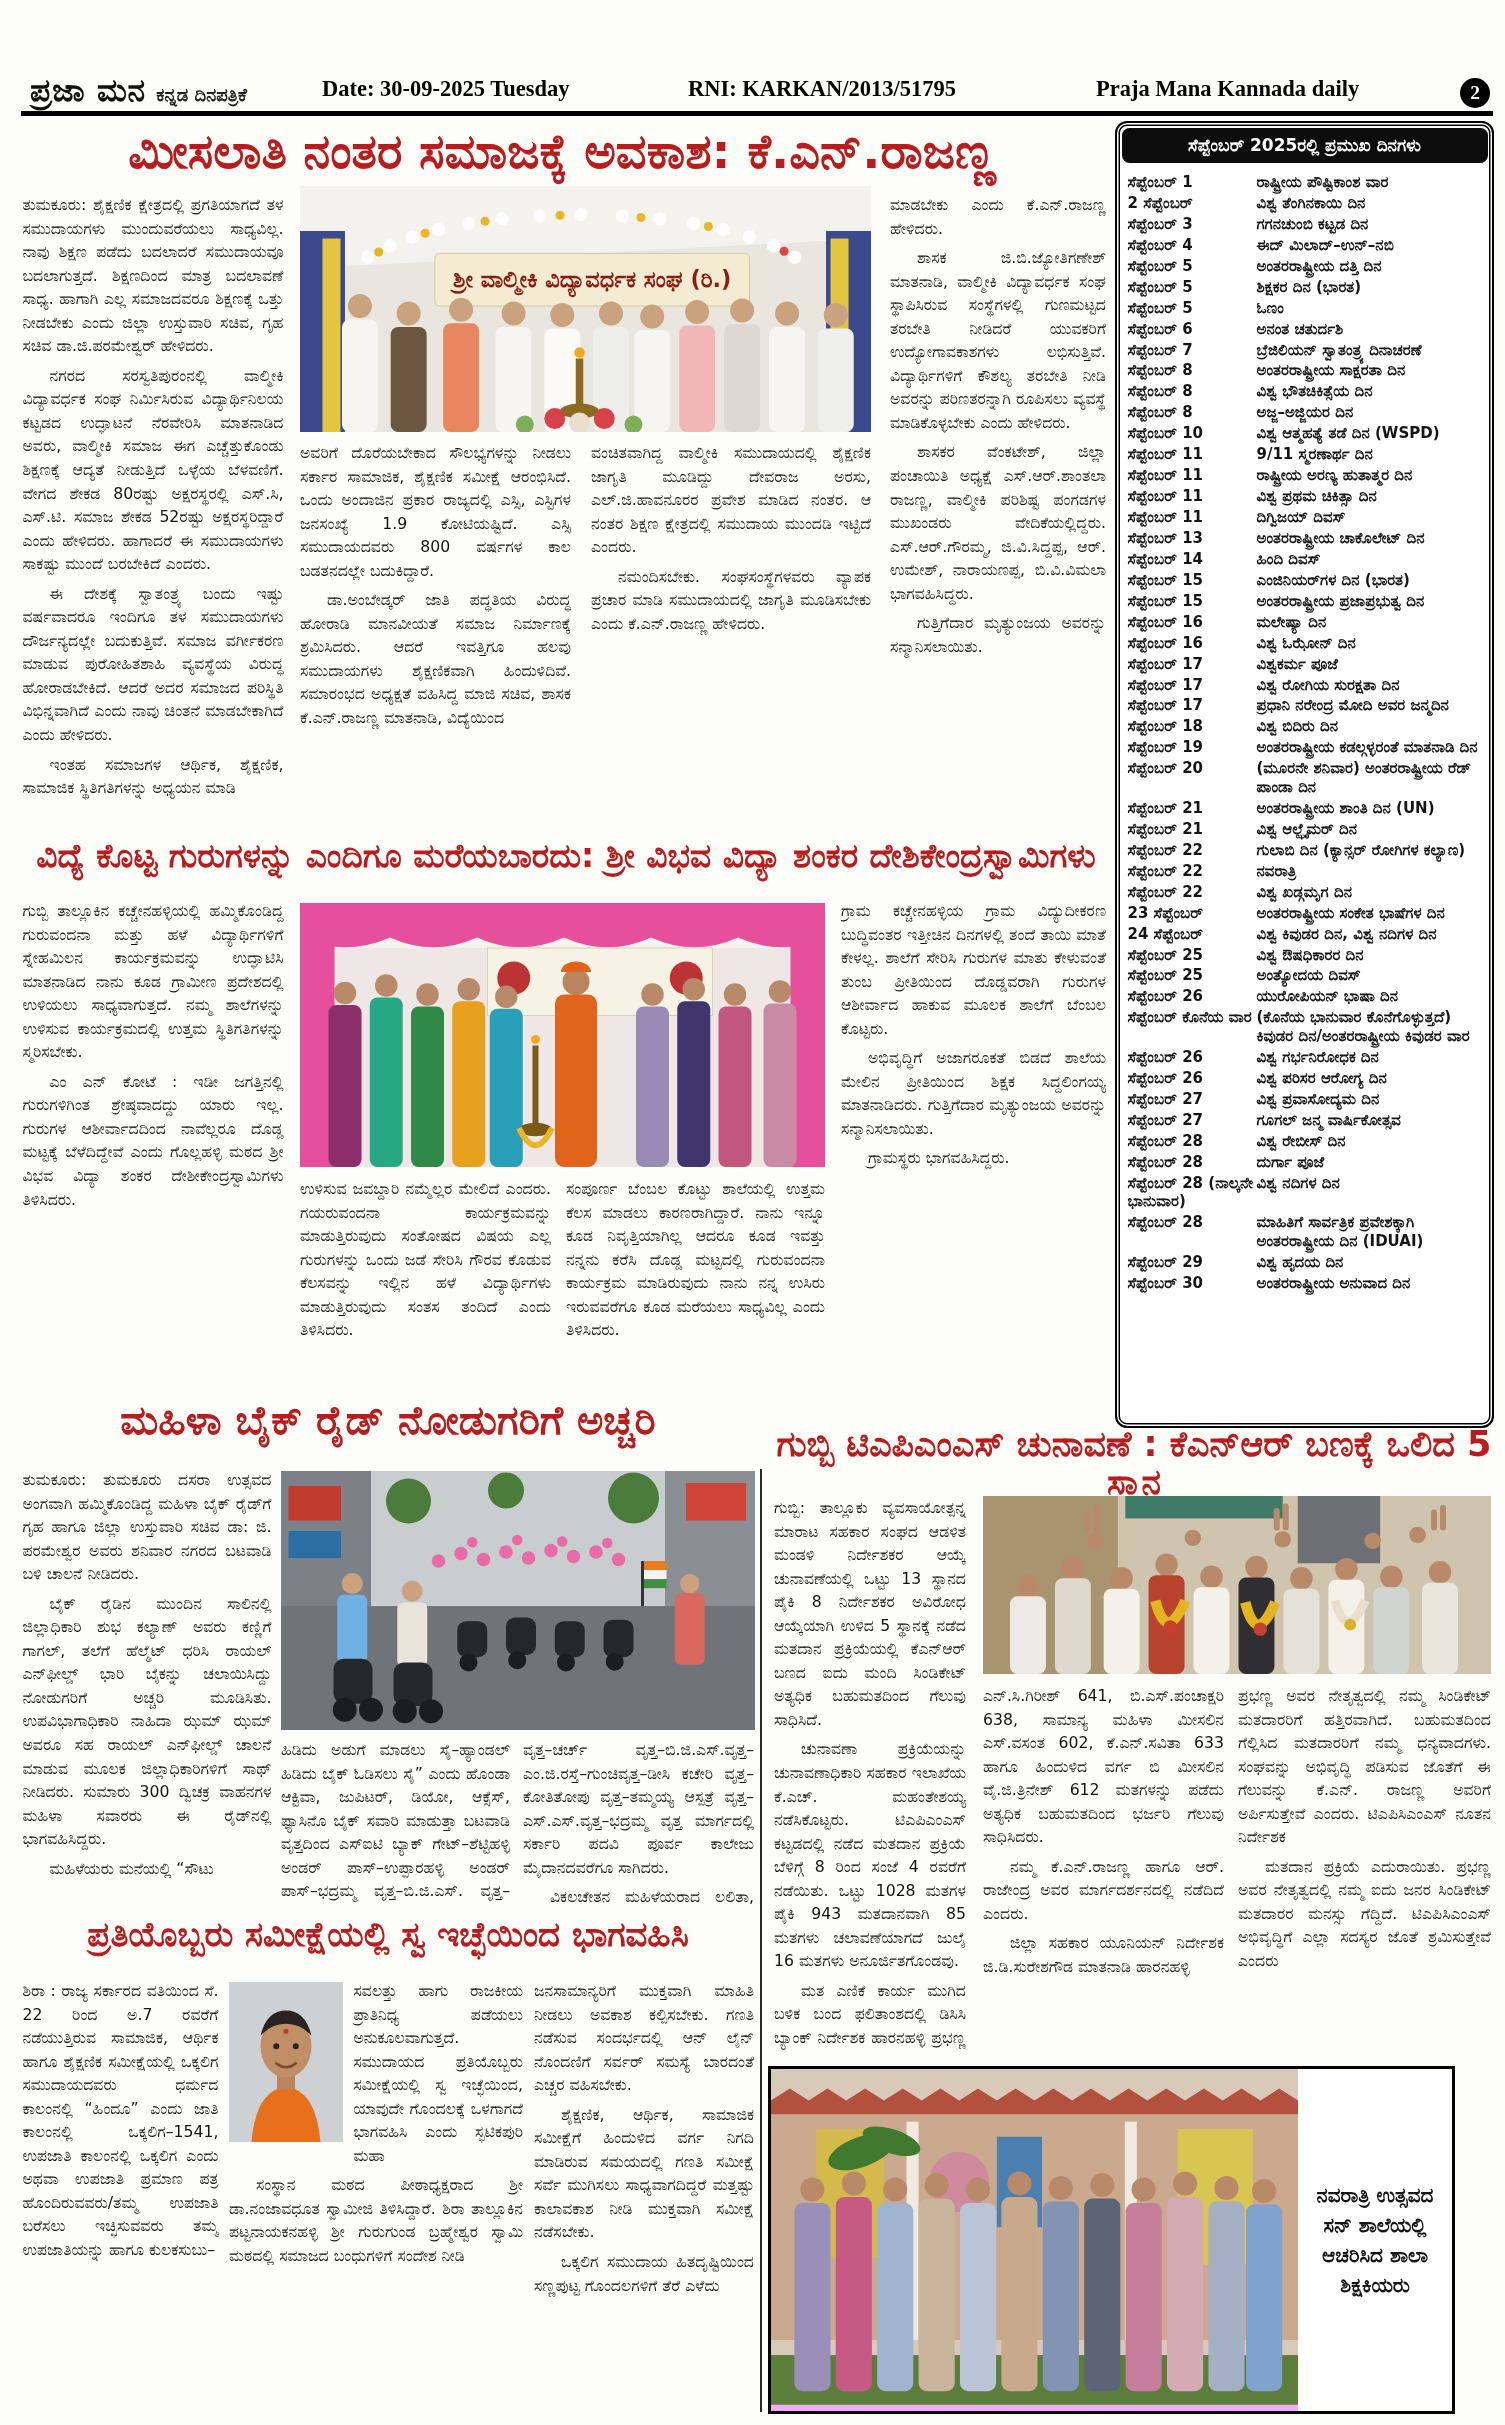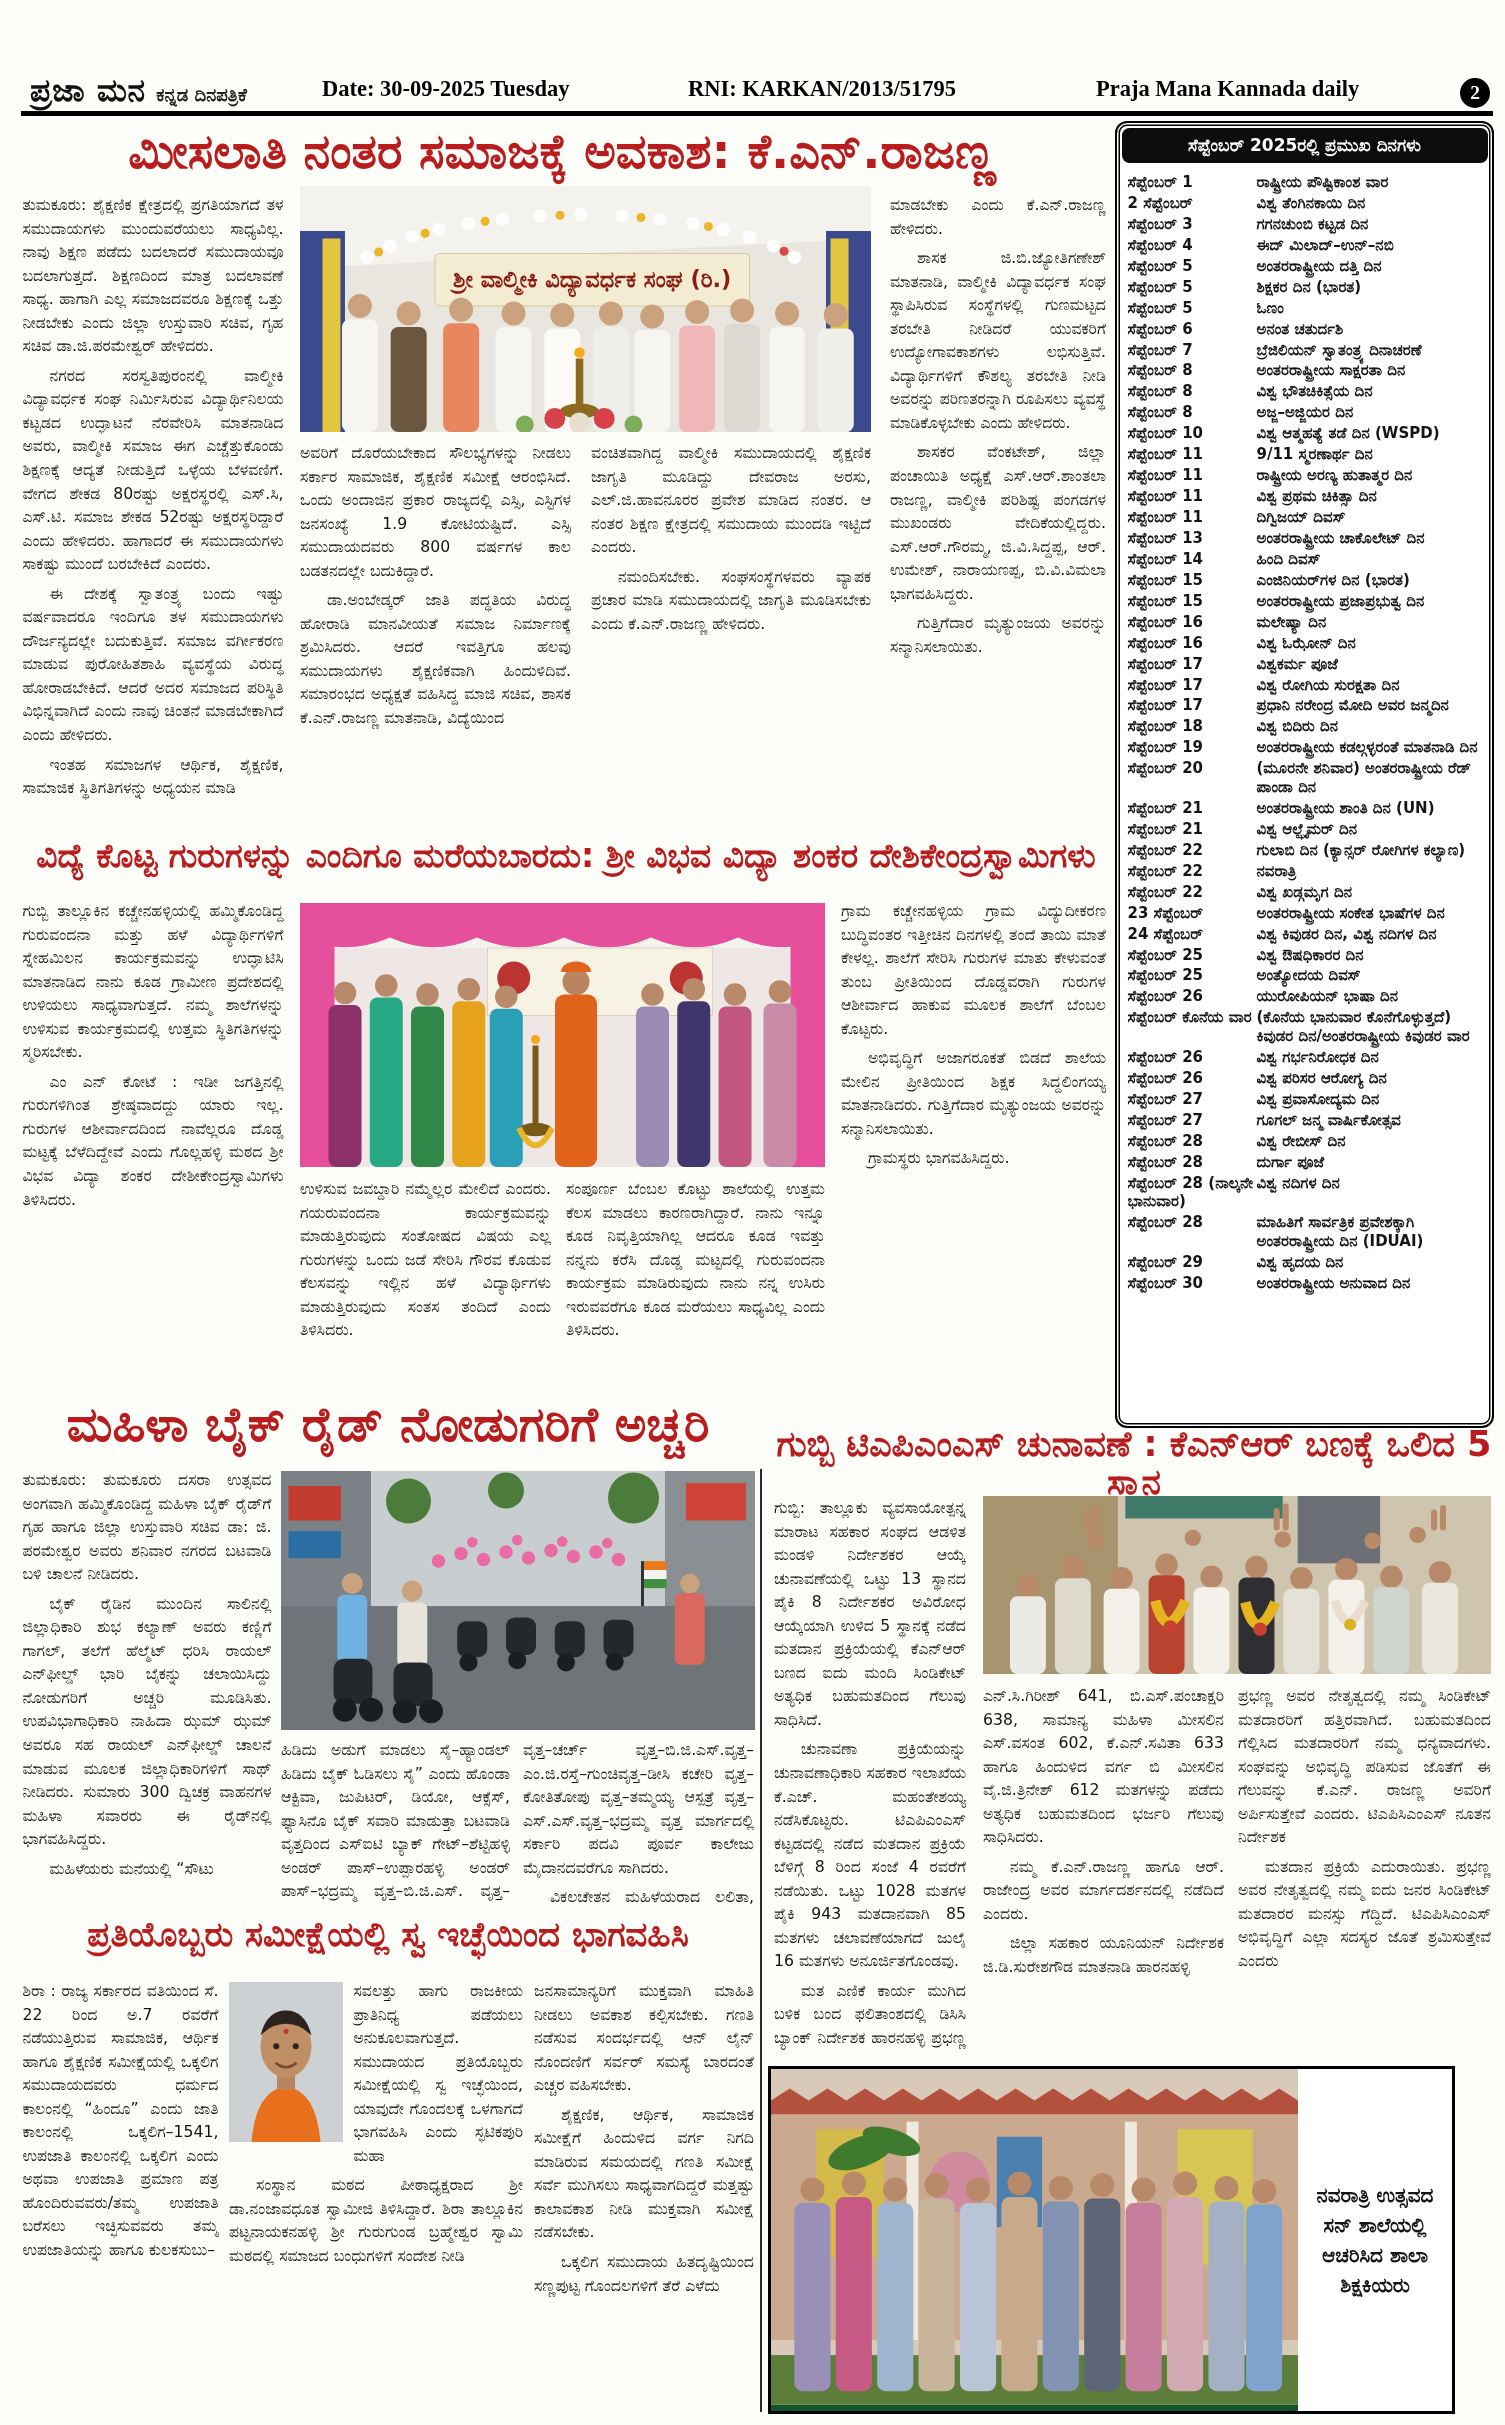--- a/index.html
+++ b/index.html
@@ -26,21 +26,21 @@
         background:#fff;overflow:hidden;}
   .sept-head{margin:4.5px;background:#0d0d0d;border-radius:7.5px;color:#fff;font-weight:bold;
         font-size:17px;text-align:center;padding:7.5px 3px;}
   .sept-list{padding:6px 7.5px 3px 10.5px;}
   .sept-row{display:flex;margin-bottom:2.2px;}
   .sept-date{flex:0 0 129px;font-weight:bold;font-size:15px;line-height:1.25;}
   .sept-event{flex:1;font-weight:bold;font-size:15px;line-height:1.25;}
   
   .photo{position:absolute;overflow:hidden;background:#ddd;}
   .photo svg{display:block;width:100%;height:100%;}
-  .photo-frame{position:absolute;border:3.7px solid #000;background:#14532d;display:flex;justify-content:space-between;}
+  .photo-frame{position:absolute;border:3.7px solid #000;background:#f0abfc;display:flex;justify-content:space-between;}
   .photo-frame .inner{flex:1;overflow:hidden;}
   .photo-frame .cap{flex:0 0 142px;background:#fff;display:flex;align-items:center;justify-content:center;
         text-align:center;font-weight:bold;font-size:20px;line-height:1.5;padding:6px;}
   .vrule{position:absolute;width:1.5px;background:#2a2a2a;}
   .portrait{float:left;width:114px;height:160px;margin:3px 10.5px 4.5px 0;overflow:hidden;background:#cfd2d4;}
   .portrait svg{display:block;width:100%;height:100%;}
 </style>
 </head>
 <body>
 
@@ -423,21 +423,21 @@
       <p>ಸಂಪೂರ್ಣ ಬೆಂಬಲ ಕೊಟ್ಟು ಶಾಲೆಯಲ್ಲಿ ಉತ್ತಮ ಕೆಲಸ ಮಾಡಲು ಕಾರಣರಾಗಿದ್ದಾರೆ. ನಾನು ಇನ್ನೂ ಕೂಡ ನಿವೃತ್ತಿಯಾಗಿಲ್ಲ ಆದರೂ ಕೂಡ ಇವತ್ತು ನನ್ನನು ಕರೆಸಿ ದೊಡ್ಡ ಮಟ್ಟದಲ್ಲಿ ಗುರುವಂದನಾ ಕಾರ್ಯಕ್ರಮ ಮಾಡಿರುವುದು ನಾನು ನನ್ನ ಉಸಿರು ಇರುವವರೆಗೂ ಕೂಡ ಮರೆಯಲು ಸಾಧ್ಯವಿಲ್ಲ ಎಂದು ತಿಳಿಸಿದರು.</p>
     </div>
   <div class="col" style="left:841px;top:899px;width:265px;height:496px;">
       <p>ಗ್ರಾಮ ಕಚ್ಚೇನಹಳ್ಳಿಯ ಗ್ರಾಮ ವಿದ್ಯುದೀಕರಣ ಬುದ್ಧಿವಂತರ ಇತ್ತೀಚಿನ ದಿನಗಳಲ್ಲಿ ತಂದೆ ತಾಯಿ ಮಾತೆ ಕೇಳಲ್ಲ. ಶಾಲೆಗೆ ಸೇರಿಸಿ ಗುರುಗಳ ಮಾತು ಕೇಳುವಂತೆ ತುಂಬ ಪ್ರೀತಿಯಿಂದ ದೊಡ್ಡವರಾಗಿ ಗುರುಗಳ ಆಶೀರ್ವಾದ ಹಾಕುವ ಮೂಲಕ ಶಾಲೆಗೆ ಬೆಂಬಲ ಕೊಟ್ಟರು.</p>
       <p>ಅಭಿವೃದ್ಧಿಗೆ ಅಜಾಗರೂಕತೆ ಬಿಡದೆ ಶಾಲೆಯ ಮೇಲಿನ ಪ್ರೀತಿಯಿಂದ ಶಿಕ್ಷಕ ಸಿದ್ದಲಿಂಗಯ್ಯ ಮಾತನಾಡಿದರು. ಗುತ್ತಿಗೆದಾರ ಮೃತ್ಯುಂಜಯ ಅವರನ್ನು ಸನ್ಮಾನಿಸಲಾಯಿತು.</p>
       <p>ಗ್ರಾಮಸ್ಥರು ಭಾಗವಹಿಸಿದ್ದರು.</p>
     </div>
 
   <div class="vrule" style="left:760px;top:1469px;height:943px;"></div>
 
-  <div class="abs headline" style="left:22.5px;top:1399px;width:731px;font-size:48px;">ಮಹಿಳಾ ಬೈಕ್ ರೈಡ್ ನೋಡುಗರಿಗೆ ಅಚ್ಚರಿ</div>
+  <div class="abs headline" style="left:22.5px;top:1399px;width:731px;font-size:40px;">ಮಹಿಳಾ ಬೈಕ್ ರೈಡ್ ನೋಡುಗರಿಗೆ ಅಚ್ಚರಿ</div>
 
   <div class="col" style="left:22.5px;top:1468px;width:249px;height:442px;">
       <p>ತುಮಕೂರು: ತುಮಕೂರು ದಸರಾ ಉತ್ಸವದ ಅಂಗವಾಗಿ ಹಮ್ಮಿಕೊಂಡಿದ್ದ ಮಹಿಳಾ ಬೈಕ್ ರೈಡ್‌ಗೆ ಗೃಹ ಹಾಗೂ ಜಿಲ್ಲಾ ಉಸ್ತುವಾರಿ ಸಚಿವ ಡಾ: ಜಿ. ಪರಮೇಶ್ವರ ಅವರು ಶನಿವಾರ ನಗರದ ಬಟವಾಡಿ ಬಳಿ ಚಾಲನೆ ನೀಡಿದರು.</p>
       <p>ಬೈಕ್ ರೈಡಿನ ಮುಂದಿನ ಸಾಲಿನಲ್ಲಿ ಜಿಲ್ಲಾಧಿಕಾರಿ ಶುಭ ಕಲ್ಯಾಣ್ ಅವರು ಕಣ್ಣಿಗೆ ಗಾಗಲ್, ತಲೆಗೆ ಹೆಲ್ಮೆಟ್ ಧರಿಸಿ ರಾಯಲ್ ಎನ್‌ಫೀಲ್ಡ್ ಭಾರಿ ಬೈಕನ್ನು ಚಲಾಯಿಸಿದ್ದು ನೋಡುಗರಿಗೆ ಅಚ್ಚರಿ ಮೂಡಿಸಿತು. ಉಪವಿಭಾಗಾಧಿಕಾರಿ ನಾಹಿದಾ ಝಮ್ ಝಮ್ ಅವರೂ ಸಹ ರಾಯಲ್ ಎನ್‌ಫೀಲ್ಡ್ ಚಾಲನೆ ಮಾಡುವ ಮೂಲಕ ಜಿಲ್ಲಾಧಿಕಾರಿಗಳಿಗೆ ಸಾಥ್ ನೀಡಿದರು. ಸುಮಾರು 300 ದ್ವಿಚಕ್ರ ವಾಹನಗಳ ಮಹಿಳಾ ಸವಾರರು ಈ ರೈಡ್‌ನಲ್ಲಿ ಭಾಗವಹಿಸಿದ್ದರು.</p>
       <p>ಮಹಿಳೆಯರು ಮನೆಯಲ್ಲಿ “ಸೌಟು</p>
     </div>
 
   <div class="photo" style="left:281px;top:1471px;width:474px;height:259px;">
     <svg viewBox="0 0 632 345" preserveAspectRatio="none">
       <rect width="632" height="345" fill="#9aa0a3"></rect>

